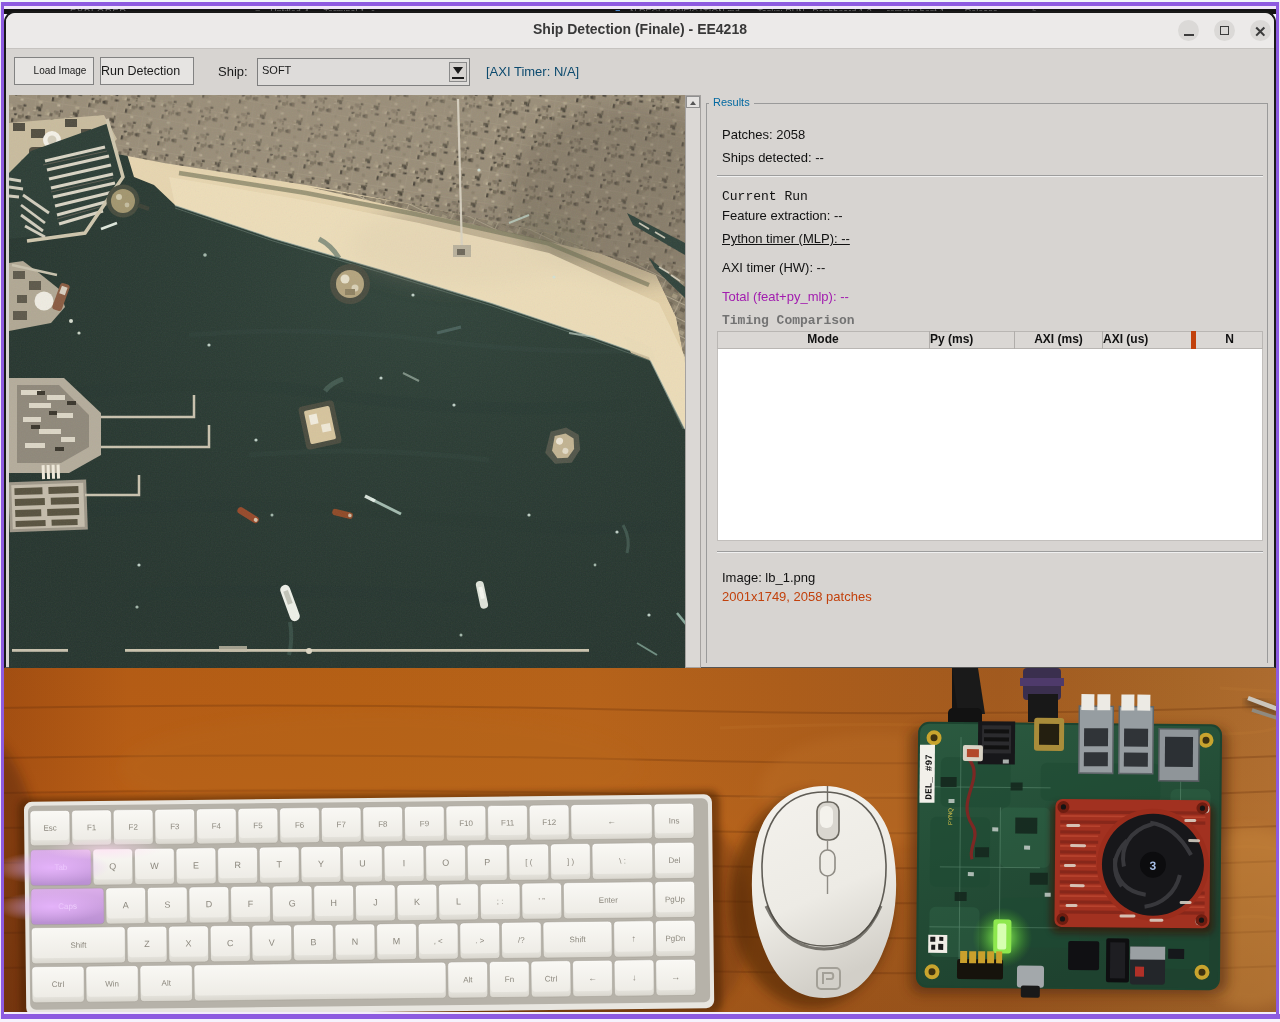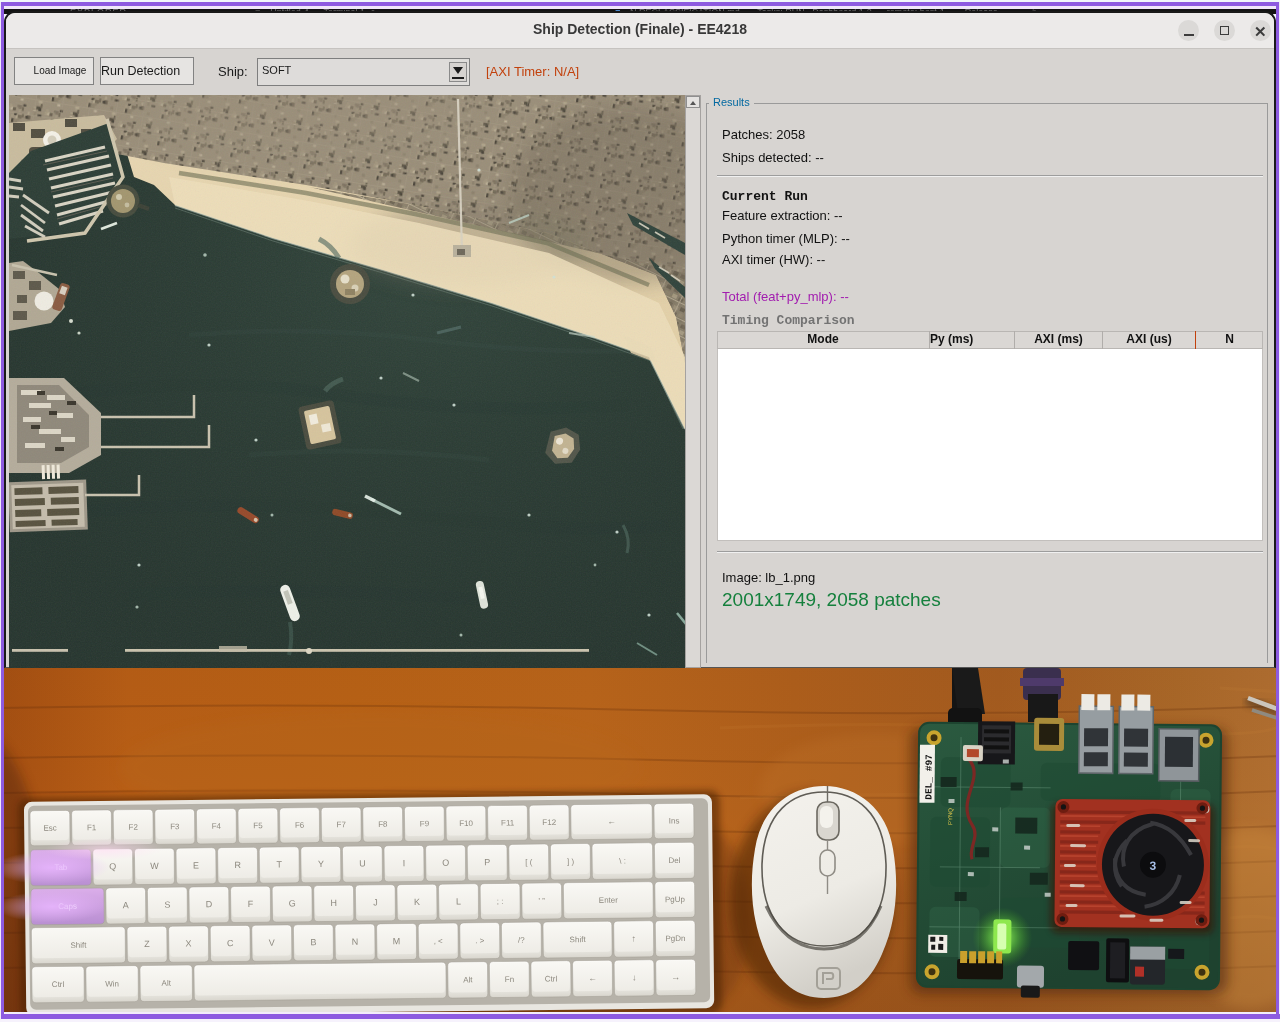--- a/index.html
+++ b/index.html
@@ -26,46 +26,46 @@
 <div class="abs" style="left:1254px;top:23px;font-size:15px;color:#3c3c3c;font-weight:bold;">✕</div>
 
 <div class="abs" style="left:14px;top:57px;width:80px;height:28px;background:#e6e4e2;border:1px solid #828282;box-sizing:border-box;font-size:10px;color:#1a1a1a;text-align:center;line-height:26px;padding-left:12px;">Load Image</div>
 <div class="abs" style="left:100px;top:57px;width:94px;height:28px;background:#e6e4e2;border:1px solid #828282;box-sizing:border-box;font-size:12.5px;color:#1a1a1a;text-align:left;line-height:26px;">Run Detection</div>
 <div class="abs" style="left:218px;top:64px;font-size:13px;color:#1a1a1a;">Ship:</div>
 <div class="abs" style="left:257px;top:58px;width:213px;height:28px;background:#dedcda;border:1px solid #7e7e7e;box-sizing:border-box;"></div>
 <div class="abs" style="left:262px;top:64px;font-size:11px;color:#1a1a1a;">SOFT</div>
 <div class="abs" style="left:449px;top:62px;width:18px;height:20px;background:#d6d3d0;border:1px solid #8a8a8a;box-sizing:border-box;"></div>
 <div class="abs" style="left:452.5px;top:67px;width:0;height:0;border-left:5.5px solid transparent;border-right:5.5px solid transparent;border-top:7px solid #1a1a1a;"></div>
 <div class="abs" style="left:452px;top:77px;width:12px;height:1.5px;background:#1a1a1a;"></div>
-<div class="abs" style="left:486px;top:64px;font-size:13px;color:#c2410c;">[AXI Timer: N/A]</div>
+<div class="abs" style="left:486px;top:64px;font-size:13px;color:#0c4a6e;">[AXI Timer: N/A]</div>
 
 <div class="abs" style="left:706px;top:103px;width:562px;height:560px;border:1px solid #9a9a9a;border-bottom:none;box-sizing:border-box;"></div>
 <div class="abs" style="left:709px;top:96px;background:#d7d4d1;padding:0 4px;font-size:11px;color:#0369a1;">Results</div>
 
 <div class="abs" style="left:722px;top:127px;font-size:13px;color:#111;">Patches: 2058</div>
 <div class="abs" style="left:722px;top:150px;font-size:13px;color:#111;">Ships detected: --</div>
 <div class="abs" style="left:717px;top:175px;width:546px;height:1px;background:#9d9d9d;border-bottom:1px solid #f0f0f0;"></div>
-<div class="abs" style="left:722px;top:189px;font-size:13px;font-weight:bold;font-family:'Liberation Mono',monospace;color:#111;">Current Run</div>
+<div class="abs" style="left:722px;top:189px;font-size:13px;font-weight:normal;font-family:'Liberation Mono',monospace;color:#111;">Current Run</div>
 <div class="abs" style="left:722px;top:208px;font-size:13px;color:#111;">Feature extraction: --</div>
-<div class="abs" style="left:722px;top:231px;font-size:13px;color:#111;">Python timer (MLP): --</div>
-<div class="abs" style="left:722px;top:252px;font-size:13px;color:#111;">AXI timer (HW): --</div>
+<div class="abs" style="left:722px;top:231px;font-size:13px;color:#111;text-decoration:underline;">Python timer (MLP): --</div>
+<div class="abs" style="left:722px;top:260px;font-size:13px;color:#111;">AXI timer (HW): --</div>
 <div class="abs" style="left:722px;top:289px;font-size:13px;color:#a21caf;">Total (feat+py_mlp): --</div>
 <div class="abs" style="left:722px;top:313px;font-size:13px;font-weight:bold;font-family:'Liberation Mono',monospace;color:#737373;">Timing Comparison</div>
 
 <div class="abs" style="left:717px;top:331px;width:546px;height:18px;background:#dad7d4;border:1px solid #b9b6b3;box-sizing:border-box;"></div>
 <div class="abs" style="left:717px;top:331px;width:213px;height:18px;border-right:1px solid #b0adaa;box-sizing:border-box;font-size:12px;font-weight:bold;color:#111;text-align:center;line-height:17px;">Mode</div>
 <div class="abs" style="left:930px;top:331px;width:85px;height:18px;border-right:1px solid #b0adaa;box-sizing:border-box;font-size:12px;font-weight:bold;color:#111;text-align:left;line-height:17px;">Py (ms)</div>
 <div class="abs" style="left:1015px;top:331px;width:88px;height:18px;border-right:1px solid #b0adaa;box-sizing:border-box;font-size:12px;font-weight:bold;color:#111;text-align:center;line-height:17px;">AXI (ms)</div>
-<div class="abs" style="left:1103px;top:331px;width:93px;height:18px;border-right:1px solid #c2410c;box-sizing:border-box;font-size:12px;font-weight:bold;color:#111;text-align:center;line-height:17px;">AXI (us)</div>
+<div class="abs" style="left:1103px;top:331px;width:93px;height:18px;border-right:5px solid #c2410c;box-sizing:border-box;font-size:12px;font-weight:bold;color:#111;text-align:left;line-height:17px;">AXI (us)</div>
 <div class="abs" style="left:1196px;top:331px;width:67px;height:18px;box-sizing:border-box;font-size:12px;font-weight:bold;color:#111;text-align:center;line-height:17px;">N</div>
 <div class="abs" style="left:717px;top:349px;width:546px;height:192px;background:#ffffff;border:1px solid #c2bfbc;border-top:none;box-sizing:border-box;"></div>
 
 <div class="abs" style="left:717px;top:551px;width:546px;height:1px;background:#9d9d9d;border-bottom:1px solid #f0f0f0;"></div>
 <div class="abs" style="left:722px;top:570px;font-size:13px;color:#111;">Image: lb_1.png</div>
-<div class="abs" style="left:722px;top:589px;font-size:19px;color:#15803d;">2001x1749, 2058 patches</div>
+<div class="abs" style="left:722px;top:589px;font-size:13px;color:#c2410c;">2001x1749, 2058 patches</div>
 
 <div class="abs" style="left:685px;top:95px;width:16px;height:573px;background:#dbd8d5;border:1px solid #a5a2a0;box-sizing:border-box;"></div>
 <div class="abs" style="left:686px;top:96px;width:14px;height:12px;background:#e4e2e0;border:1px solid #8f8f8f;box-sizing:border-box;"></div>
 <div class="abs" style="left:689.5px;top:101px;width:0;height:0;border-left:3.5px solid transparent;border-right:3.5px solid transparent;border-bottom:4px solid #555;"></div>
 
 <svg class="abs" style="left:9px;top:95px;filter:blur(0.45px);" width="676" height="573" viewBox="0 0 676 573">
 <defs>
 <pattern id="cityp" width="37" height="27" patternUnits="userSpaceOnUse" patternTransform="rotate(9)">
 <rect width="37" height="27" fill="#9a8e79"></rect>
 <rect x="20.6" y="17.1" width="4.0" height="4.1" fill="#6b6251"></rect>

